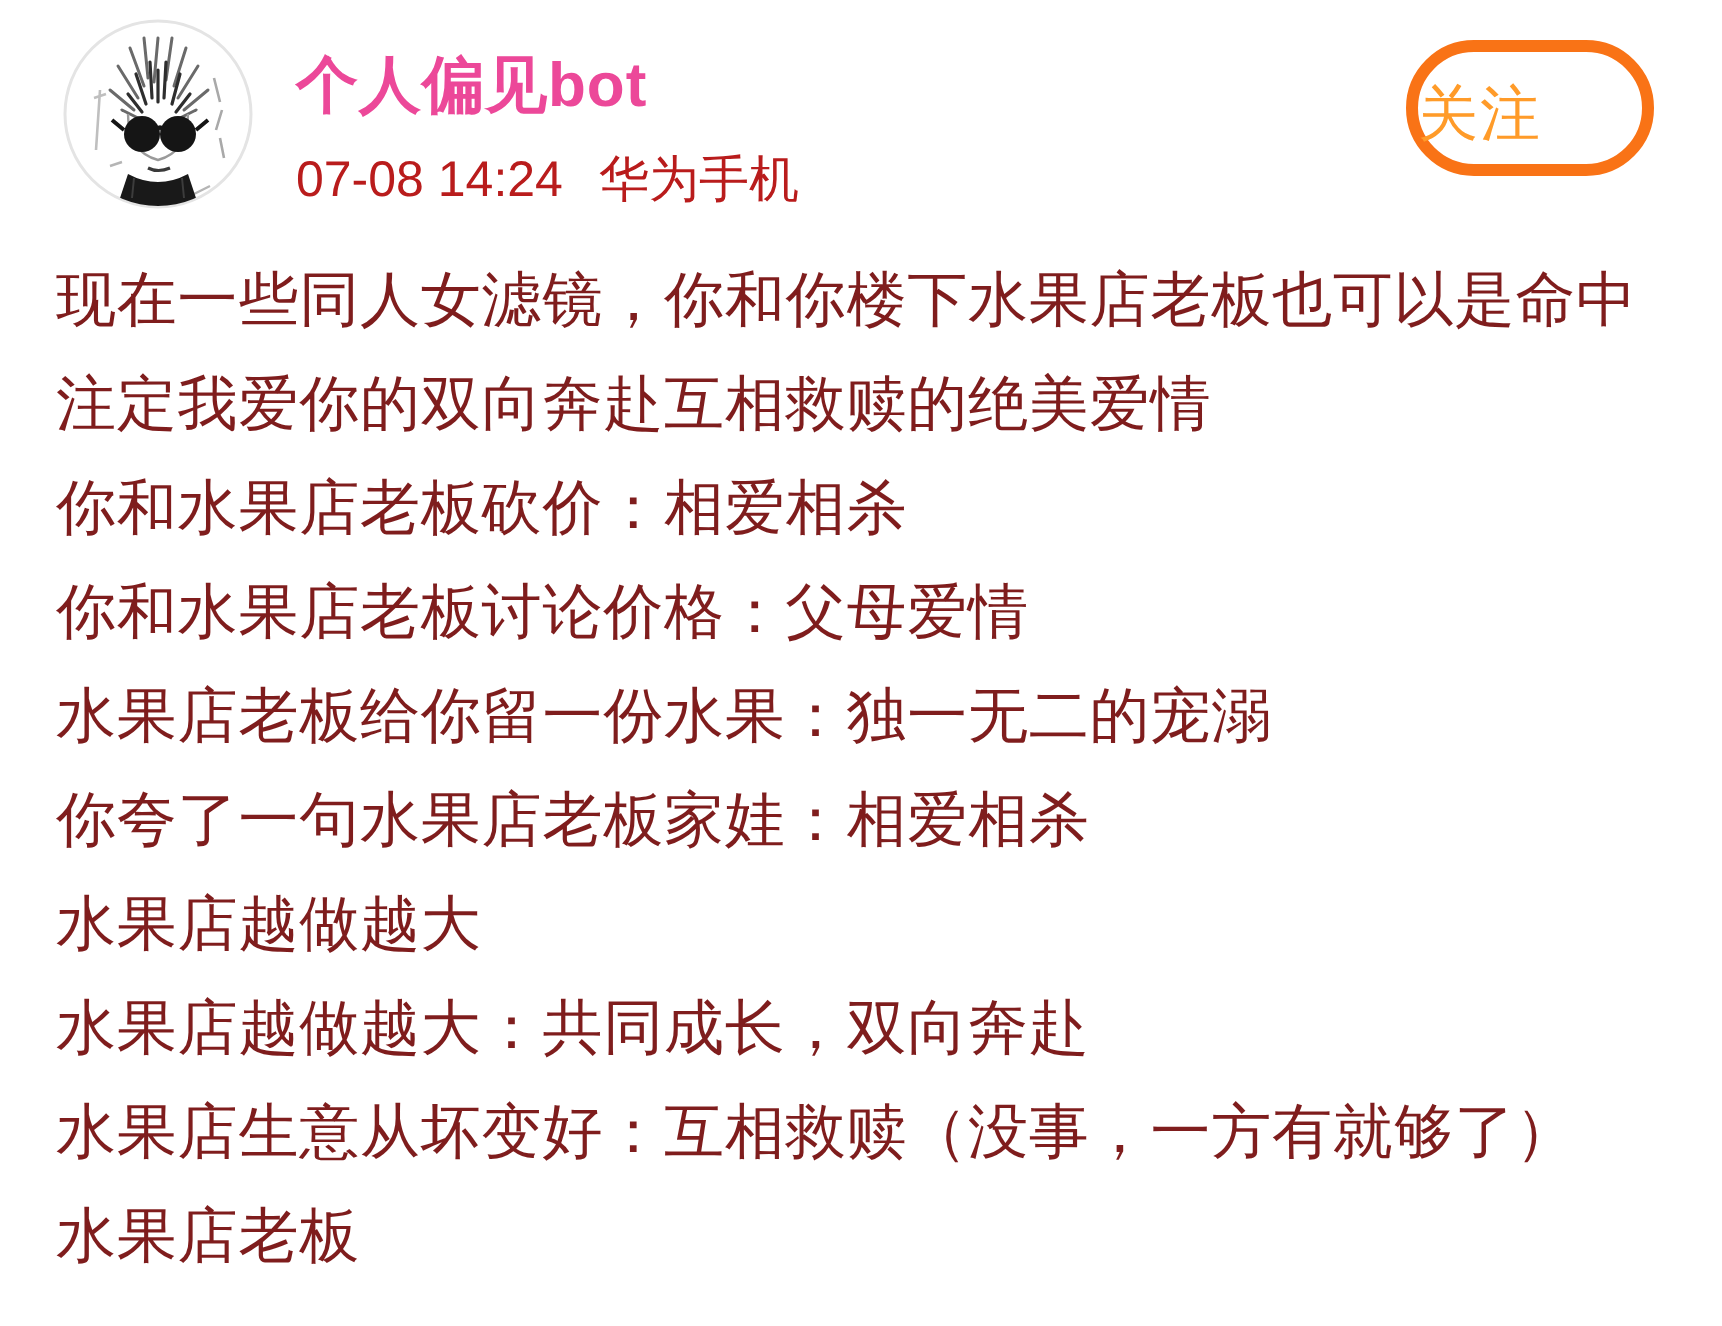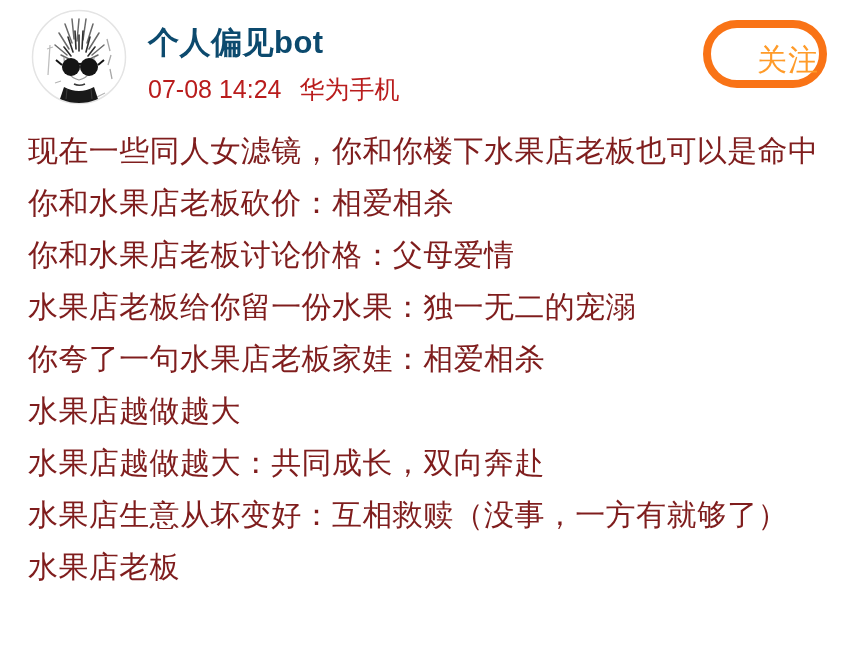--- a/index.html
+++ b/index.html
@@ -7,28 +7,28 @@
     position:relative;width:861px;height:663px;background:#ffffff;
     overflow:hidden;font-family:"Liberation Sans","DejaVu Sans",sans-serif;
   }
   .header{position:absolute;left:0;top:0;width:861px;height:120px;}
   .avatar{
     position:absolute;left:31px;top:9px;width:96px;height:96px;border-radius:50%;
     overflow:hidden;cursor:pointer;
   }
   .username{
     position:absolute;left:148px;top:22px;font-size:31px;font-weight:700;
-    color:#0c4a6e;letter-spacing:0.5px;cursor:pointer;
+    color:#ec4899;letter-spacing:0.5px;cursor:pointer;
   }
   .subline{position:absolute;left:148px;top:73px;font-size:25px;color:#b91c1c;}
   .subline .device{margin-left:18px;}
   .follow{
     position:absolute;right:34px;top:20px;width:124px;height:68px;
-    border-radius:34px;border:8px solid #f97316;background:#ffffff;
-    color:#ff9b29;font-size:30px;line-height:64px;text-align:right;
+    border-radius:34px;border:6px solid #f97316;background:#ffffff;
+    color:#ff9b29;font-size:30px;line-height:64px;text-align:left;
     font-family:inherit;padding:0;cursor:pointer;letter-spacing:1px;
   }
   .post-body{position:absolute;left:28px;top:125px;width:820px;}
   .post-line{
     height:52px;line-height:52px;font-size:30px;color:#7f1d1d;
     white-space:nowrap;letter-spacing:0.4px;
   }
 </style>
 </head>
 <body>
@@ -93,20 +93,21 @@
 
     <div class="subline">
       <span>07-08 14:24</span><span class="device">华为手机</span>
     </div>
 
     <button class="follow">关注</button>
   </div>
 
   <div class="post-body">
       <div class="post-line">现在一些同人女滤镜，你和你楼下水果店老板也可以是命中</div>
+      <div class="post-line">注定我爱你的双向奔赴互相救赎的绝美爱情</div>
       <div class="post-line">你和水果店老板砍价：相爱相杀</div>
       <div class="post-line">你和水果店老板讨论价格：父母爱情</div>
       <div class="post-line">水果店老板给你留一份水果：独一无二的宠溺</div>
       <div class="post-line">你夸了一句水果店老板家娃：相爱相杀</div>
       <div class="post-line">水果店越做越大</div>
       <div class="post-line">水果店越做越大：共同成长，双向奔赴</div>
       <div class="post-line">水果店生意从坏变好：互相救赎（没事，一方有就够了）</div>
       <div class="post-line">水果店老板</div>
     </div>
 

